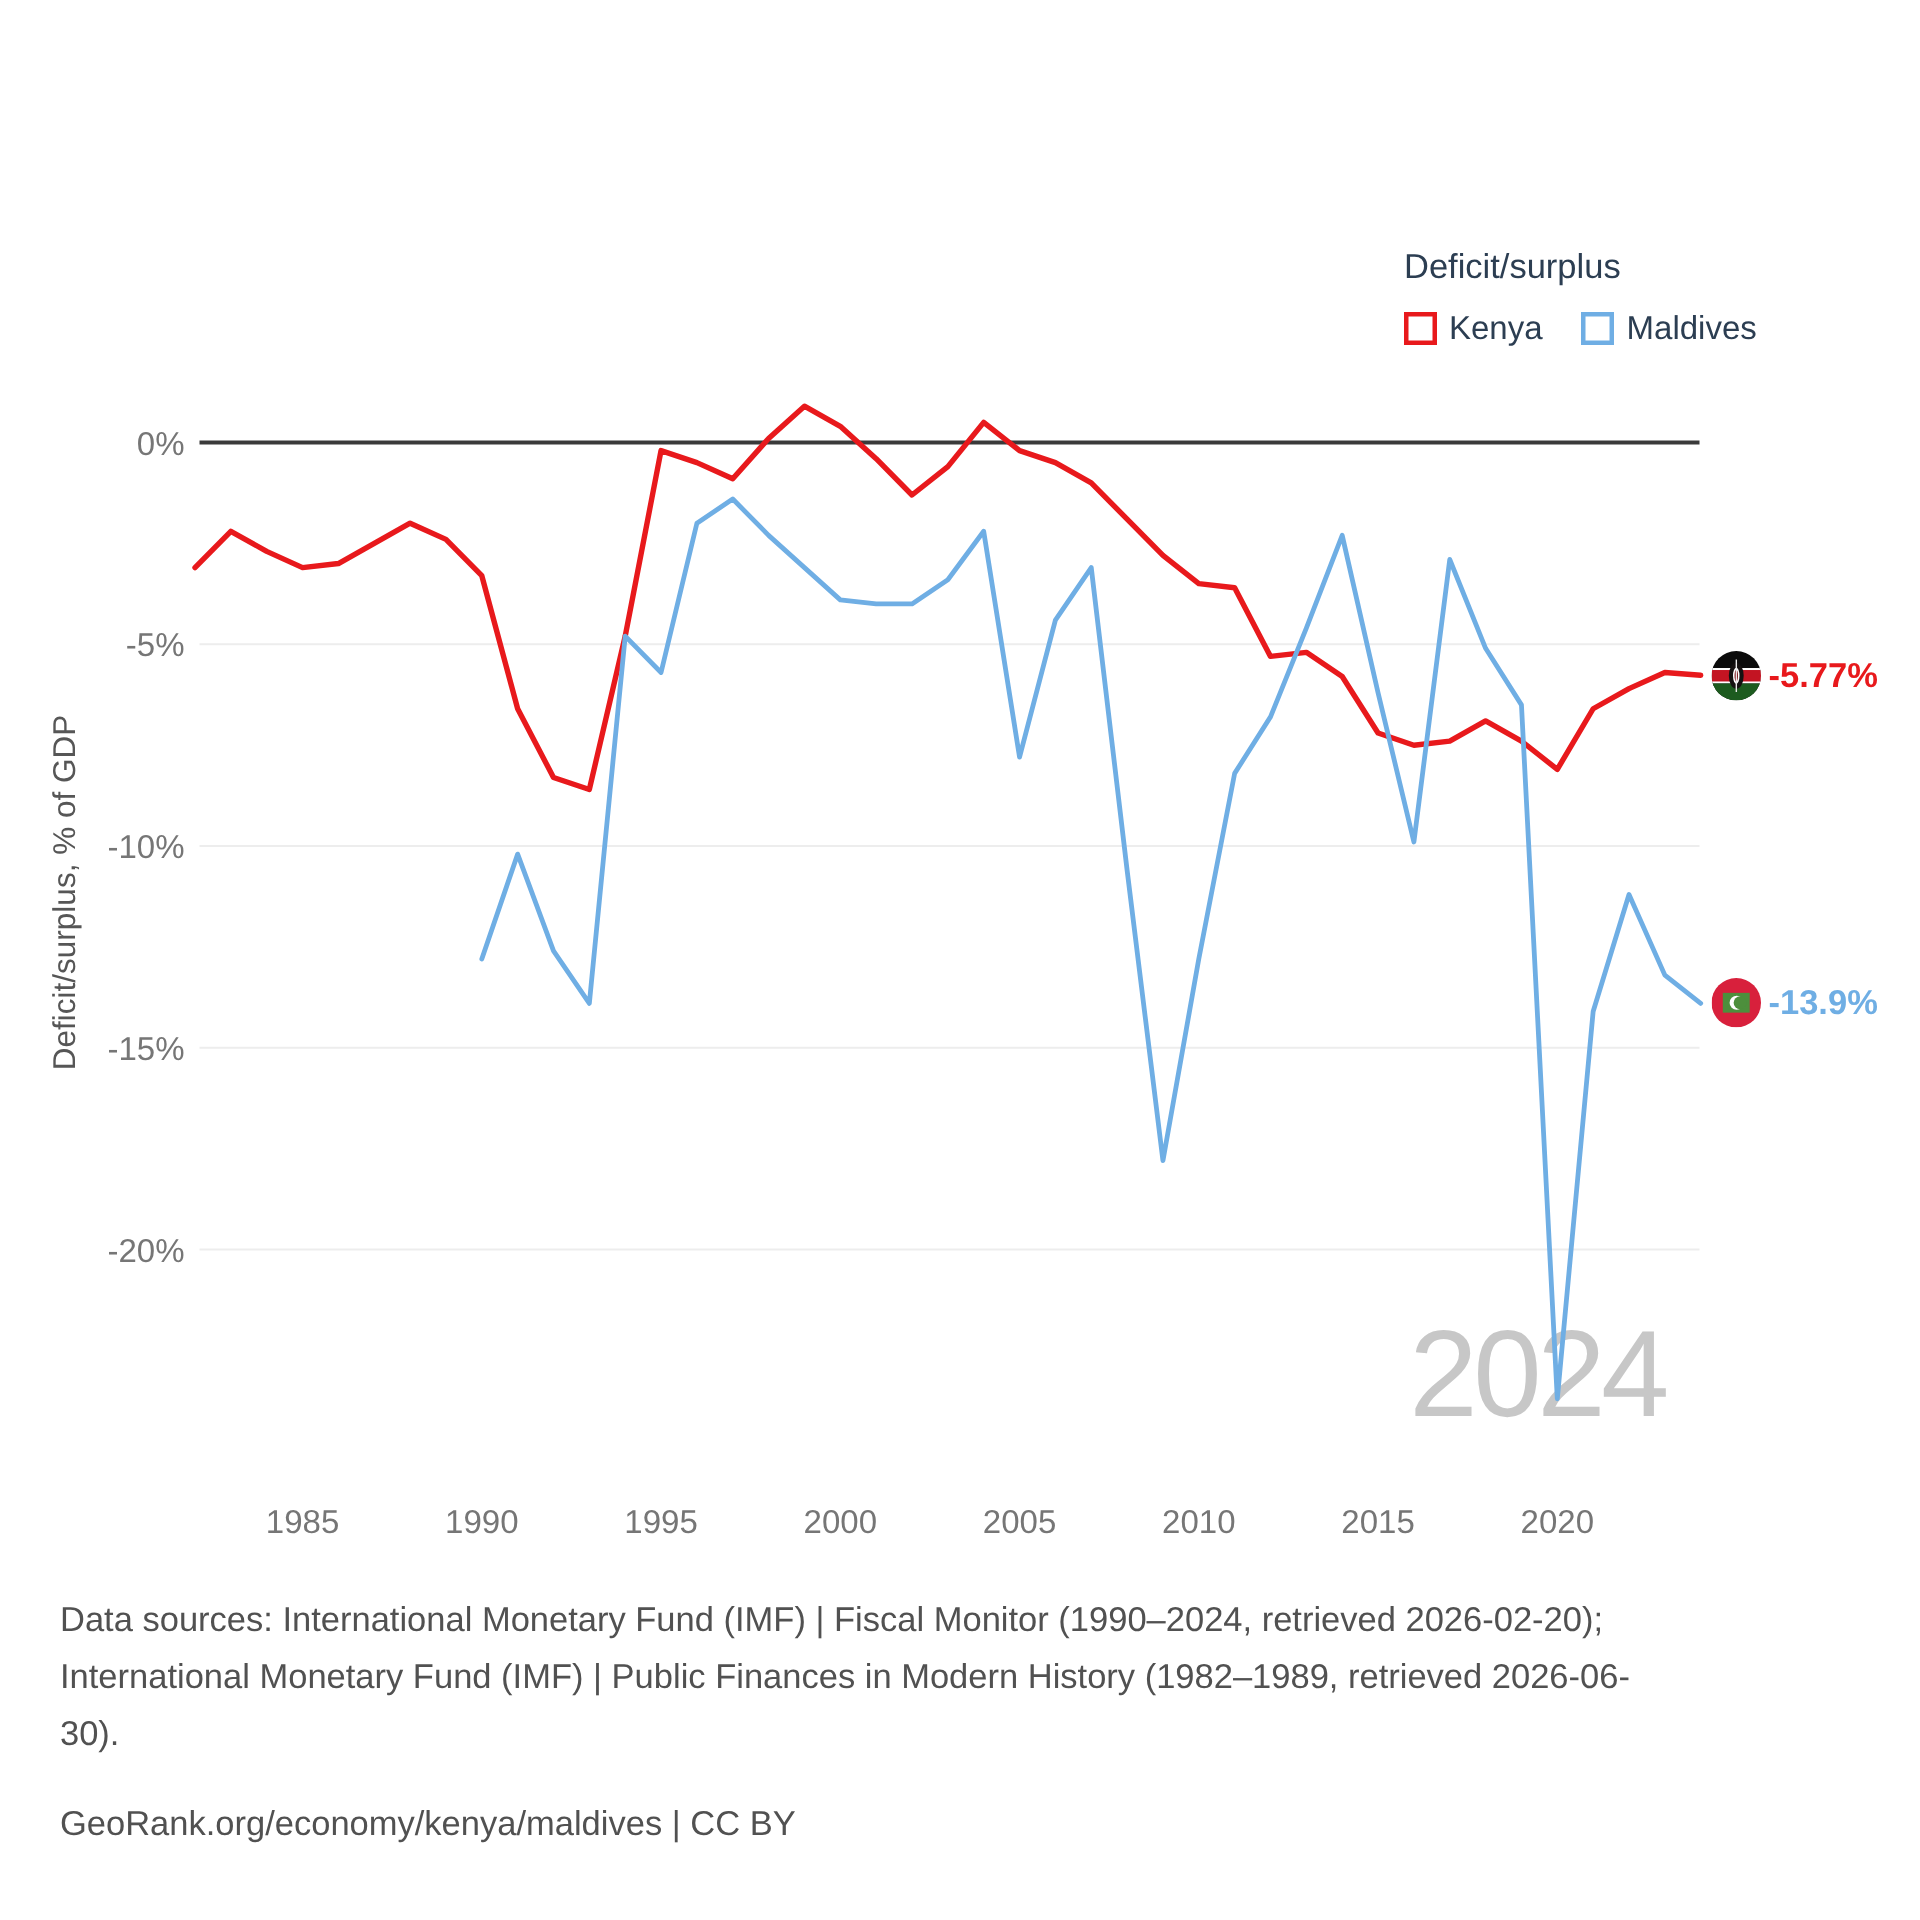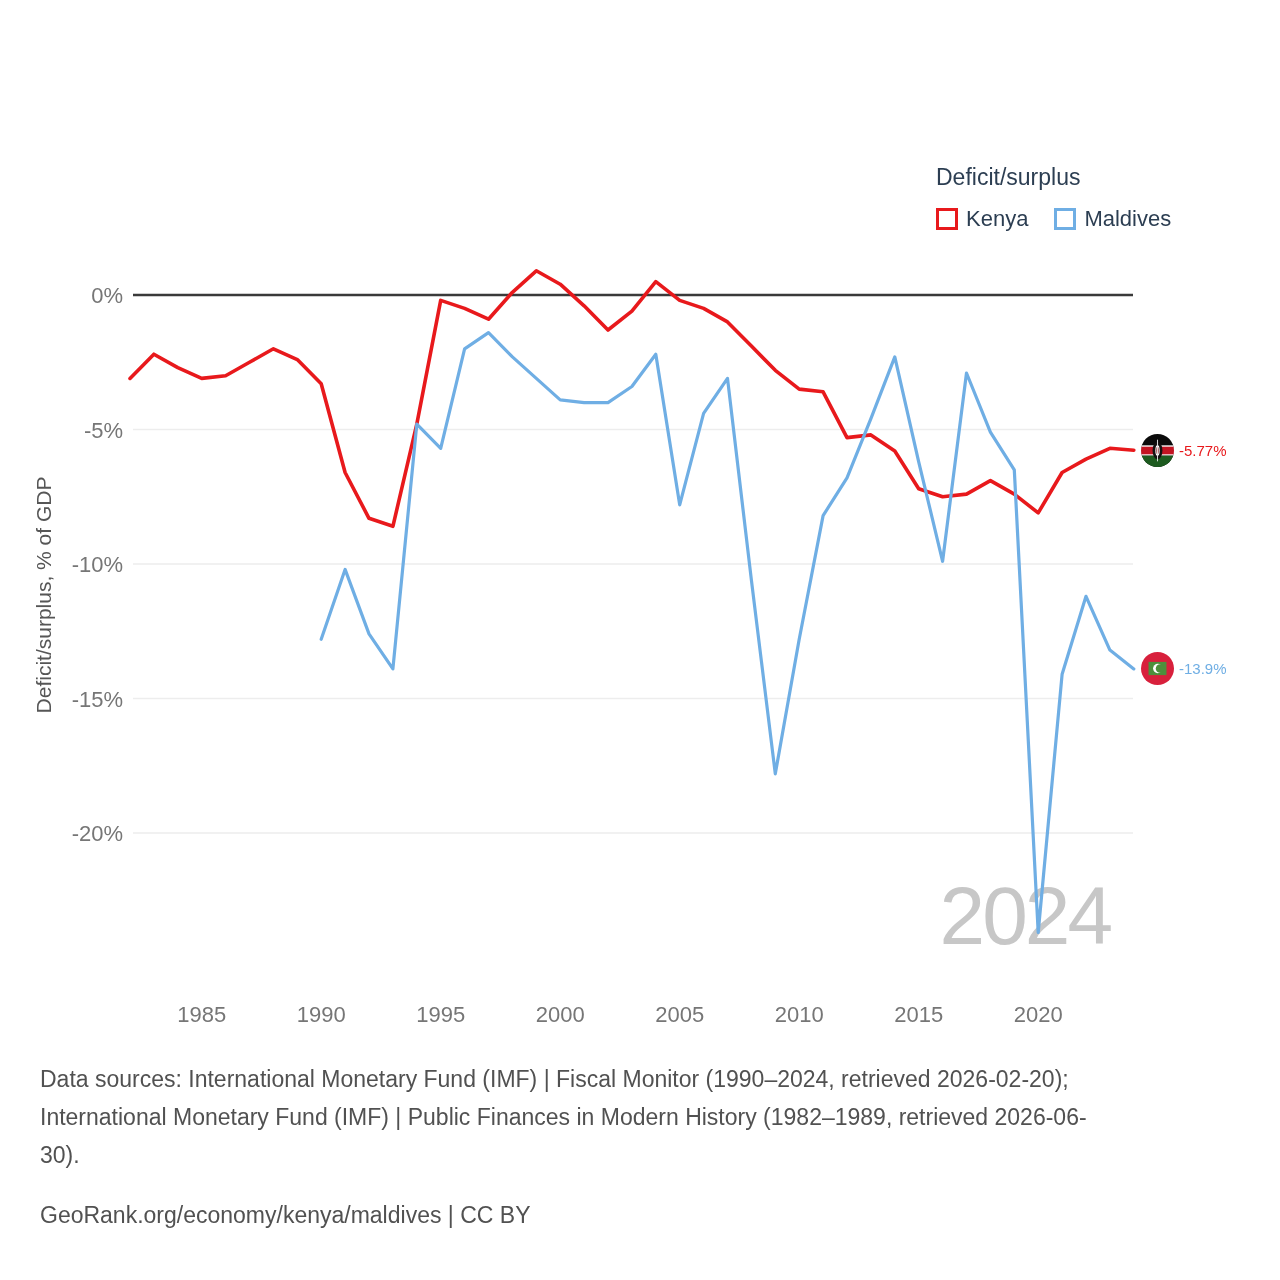--- a/index.html
+++ b/index.html
@@ -11,21 +11,21 @@
   .legend-heading{font-size:23px;color:#2c3e52;margin-bottom:15px;}
   .legend-items{display:flex;gap:26px;align-items:center;}
   .legend-item{display:flex;align-items:center;gap:8px;font-size:22px;color:#2c3e52;cursor:pointer;}
   .legend-swatch{width:22px;height:22px;box-sizing:border-box;border:3px solid #888;background:#fff;display:inline-block;}
   .y-title{position:absolute;left:44px;top:595px;transform:translate(-50%,-50%) rotate(-90deg);
            white-space:nowrap;font-size:21px;color:#565656;}
   #chart-svg{position:absolute;left:0;top:0;}
   .ytick,.xtick{font-family:"Liberation Sans",sans-serif;font-size:22px;fill:#767676;}
   .watermark{font-family:"Liberation Sans",sans-serif;font-size:82px;fill:#c7c7c7;letter-spacing:-3px;}
   .annot{position:absolute;left:1141px;display:flex;align-items:center;gap:5px;}
-  .annot-label{font-size:15px;font-weight:400;white-space:nowrap;}
+  .annot-label{font-size:23px;font-weight:700;white-space:nowrap;}
   .footer{position:absolute;left:40px;top:1060px;width:1215px;font-size:23px;color:#515151;line-height:38px;}
   .credit{margin-top:22px;}
 </style>
 </head>
 <body>
 
 <div class="canvas">
 
 
   <div class="legend">

